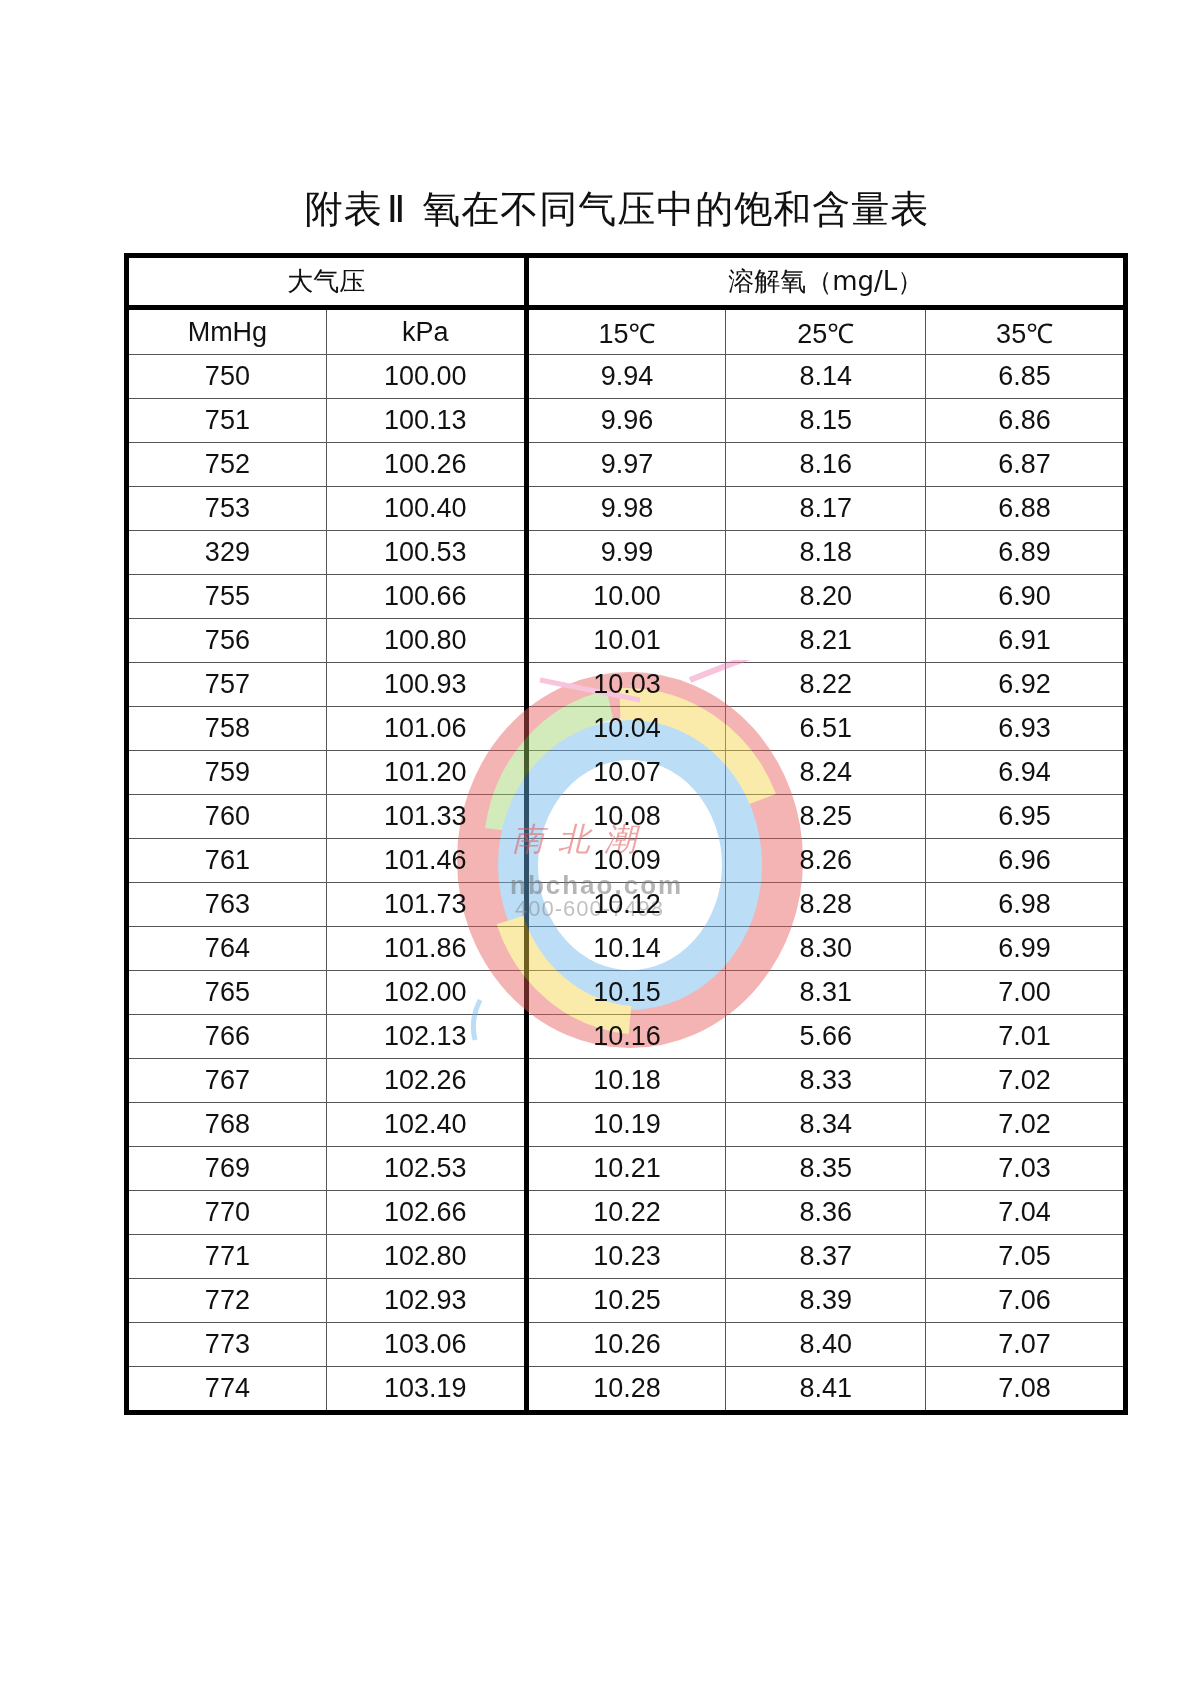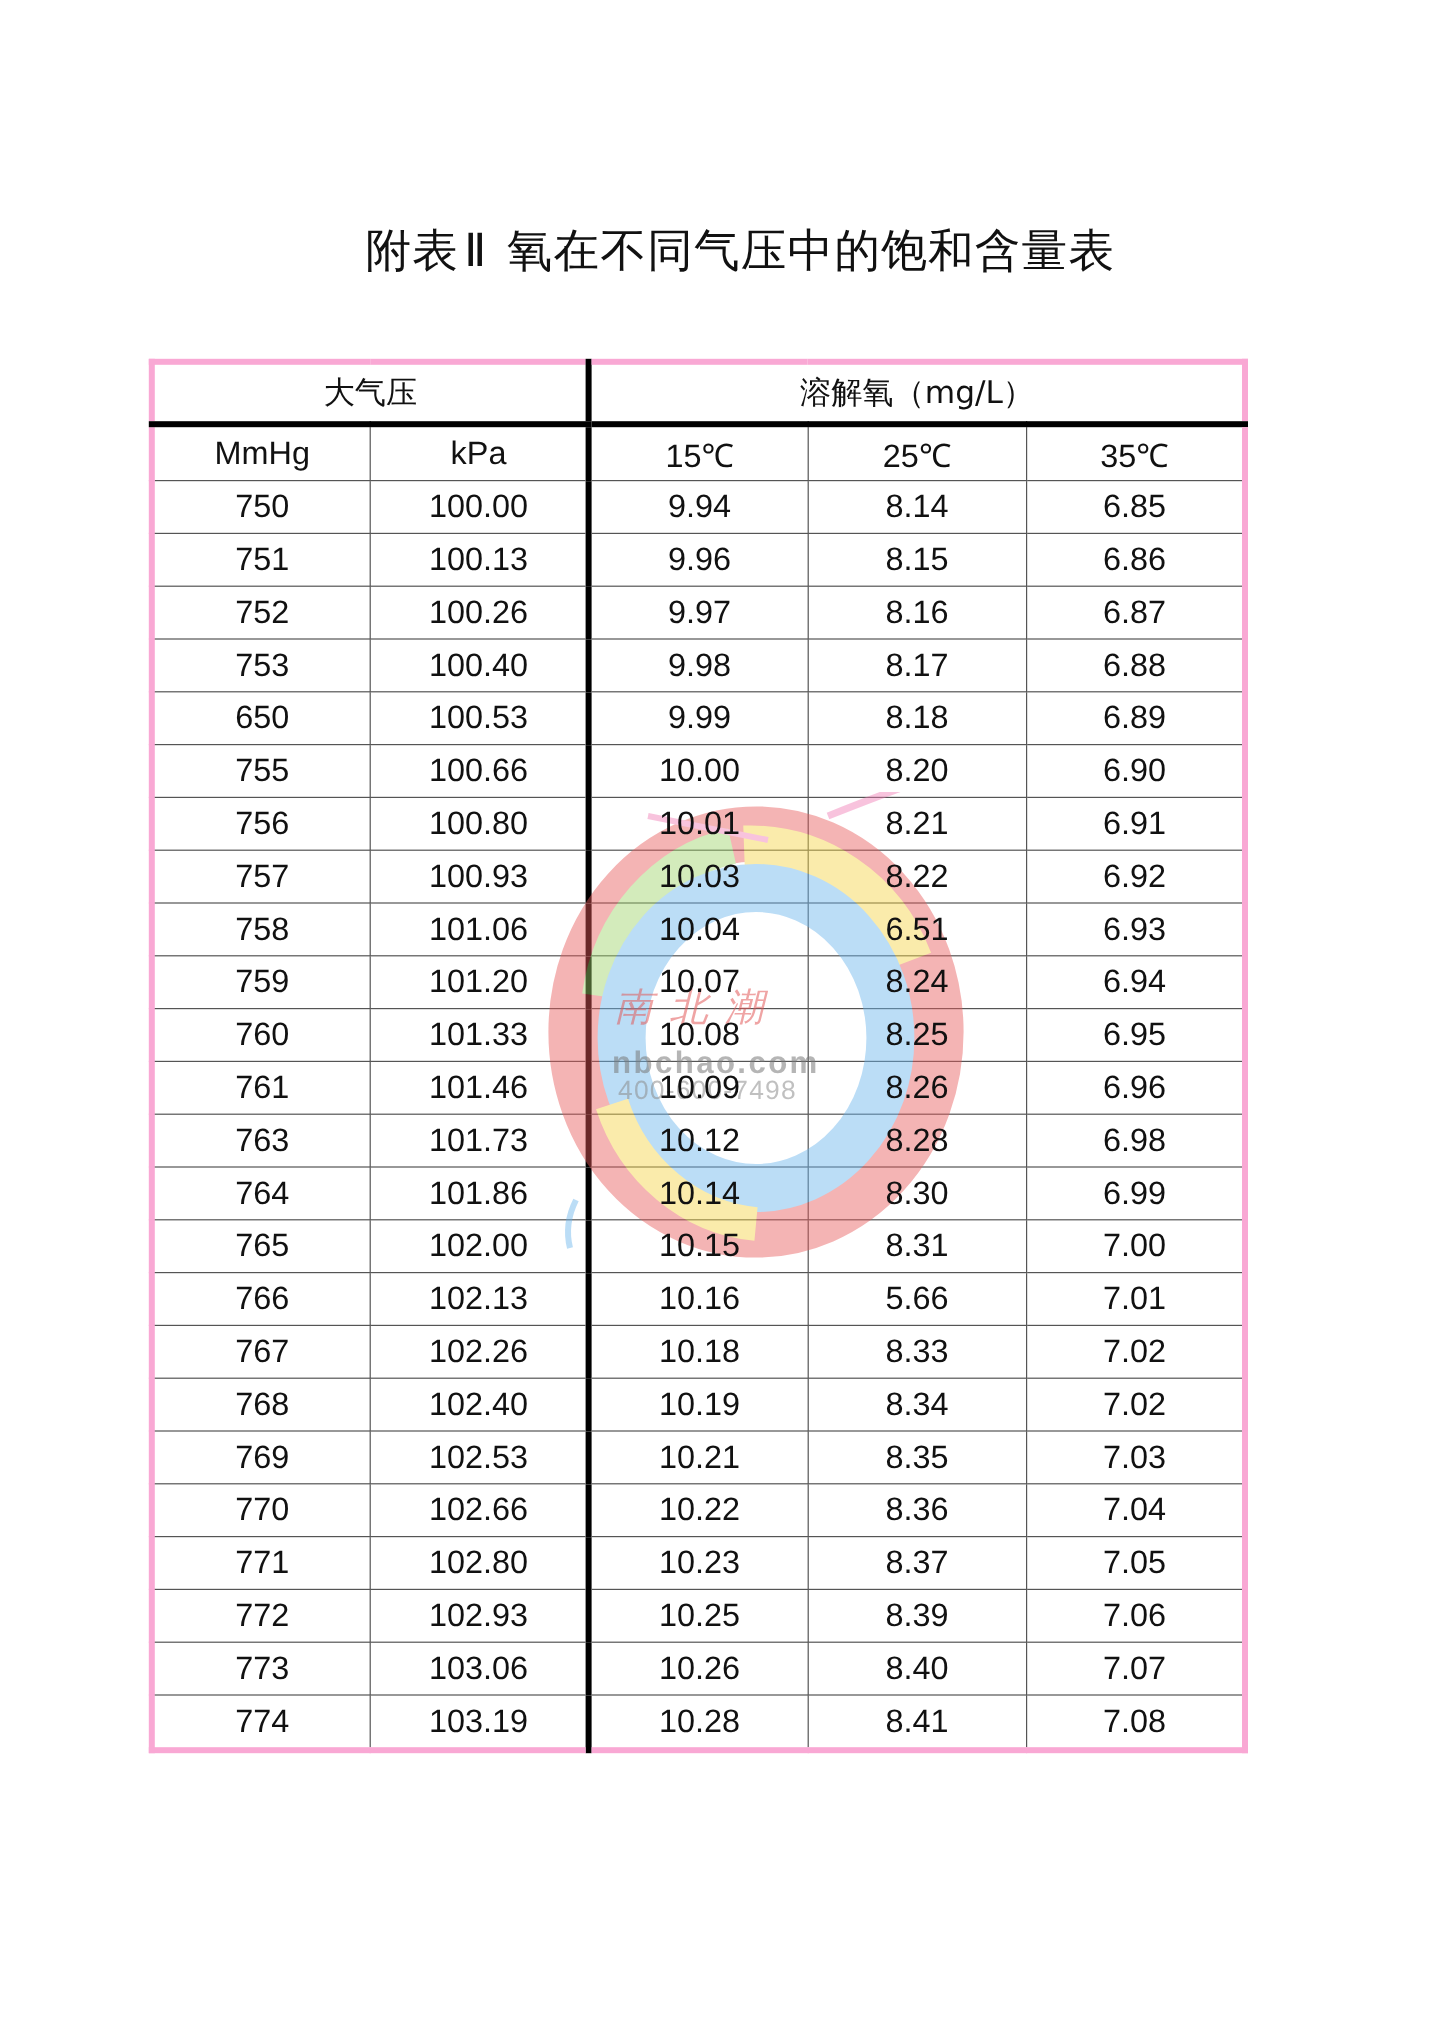--- a/index.html
+++ b/index.html
@@ -8,23 +8,22 @@
     font-family: "Liberation Sans", "DejaVu Sans", sans-serif; color: #111;
   }
   .title {
     position: absolute; left: 0; width: 1146px; top: 184px;
     text-align: center; font-size: 38px; letter-spacing: 1px;
     font-family: "DejaVu Sans", sans-serif; color: #111; padding-left: 44px;
   }
   .title .roman { margin: 0 16px 0 4px; font-weight: normal; }
   table.oxy {
     position: absolute; left: 124px; top: 253px;
-    width: 916px; border-collapse: collapse; table-layout: fixed;
-    border: 5px solid #f9a8d4;
-    margin-top: 46px;
+    width: 1004px; border-collapse: collapse; table-layout: fixed;
+    border: 5px solid #000000;
   }
   table.oxy td, table.oxy th {
     border: 1.5px solid #555; text-align: center; height: 43px; padding: 0;
     font-size: 27px; font-weight: normal; color: #111;
     font-family: "Liberation Sans", sans-serif;
     position: relative; z-index: 2; background: transparent;
   }
   table.oxy tr.group th {
     height: 47px; font-family: "DejaVu Sans", sans-serif; font-size: 26px;
     border-bottom: 5px solid #000;
@@ -116,21 +115,21 @@
         <td>6.87</td>
       </tr>
       <tr>
         <td>753</td>
         <td>100.40</td>
         <td class="thick-left">9.98</td>
         <td>8.17</td>
         <td>6.88</td>
       </tr>
       <tr>
-        <td>650</td>
+        <td>329</td>
         <td>100.53</td>
         <td class="thick-left">9.99</td>
         <td>8.18</td>
         <td>6.89</td>
       </tr>
       <tr>
         <td>755</td>
         <td>100.66</td>
         <td class="thick-left">10.00</td>
         <td>8.20</td>

